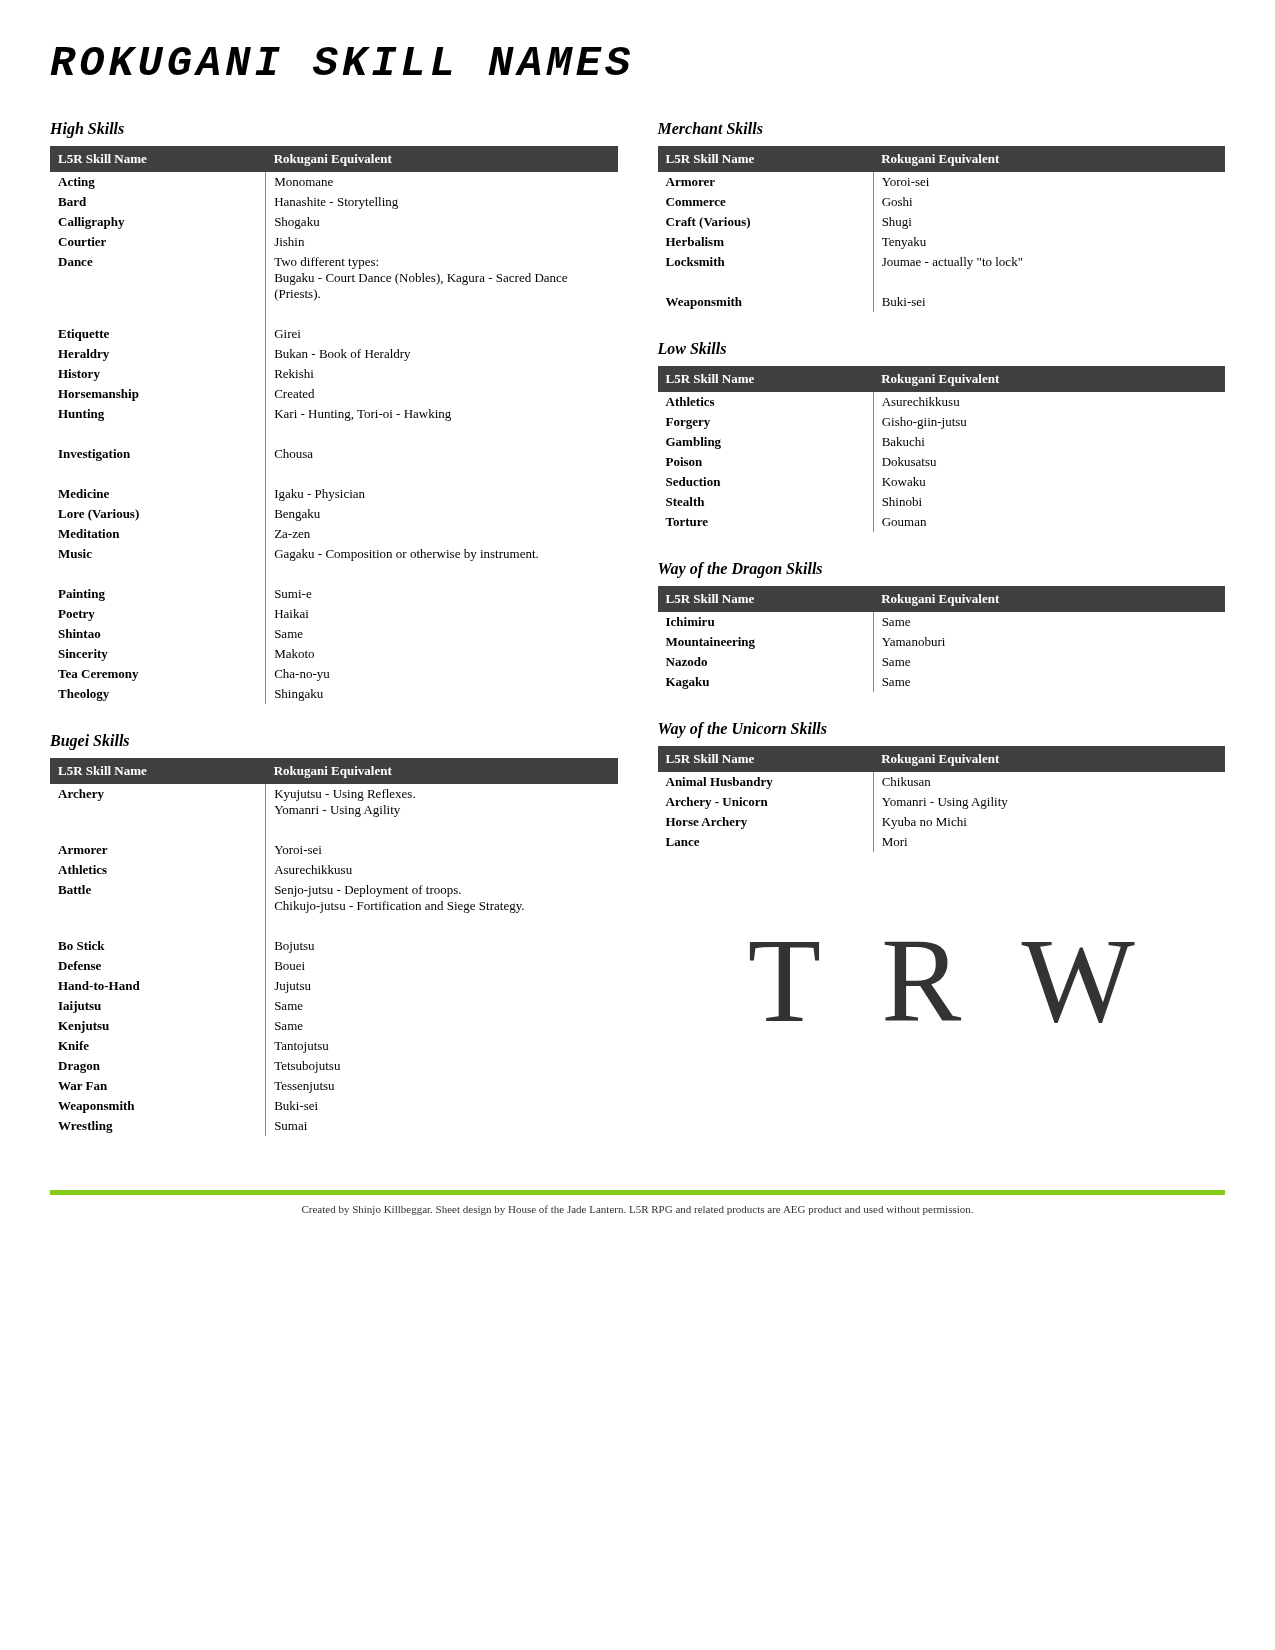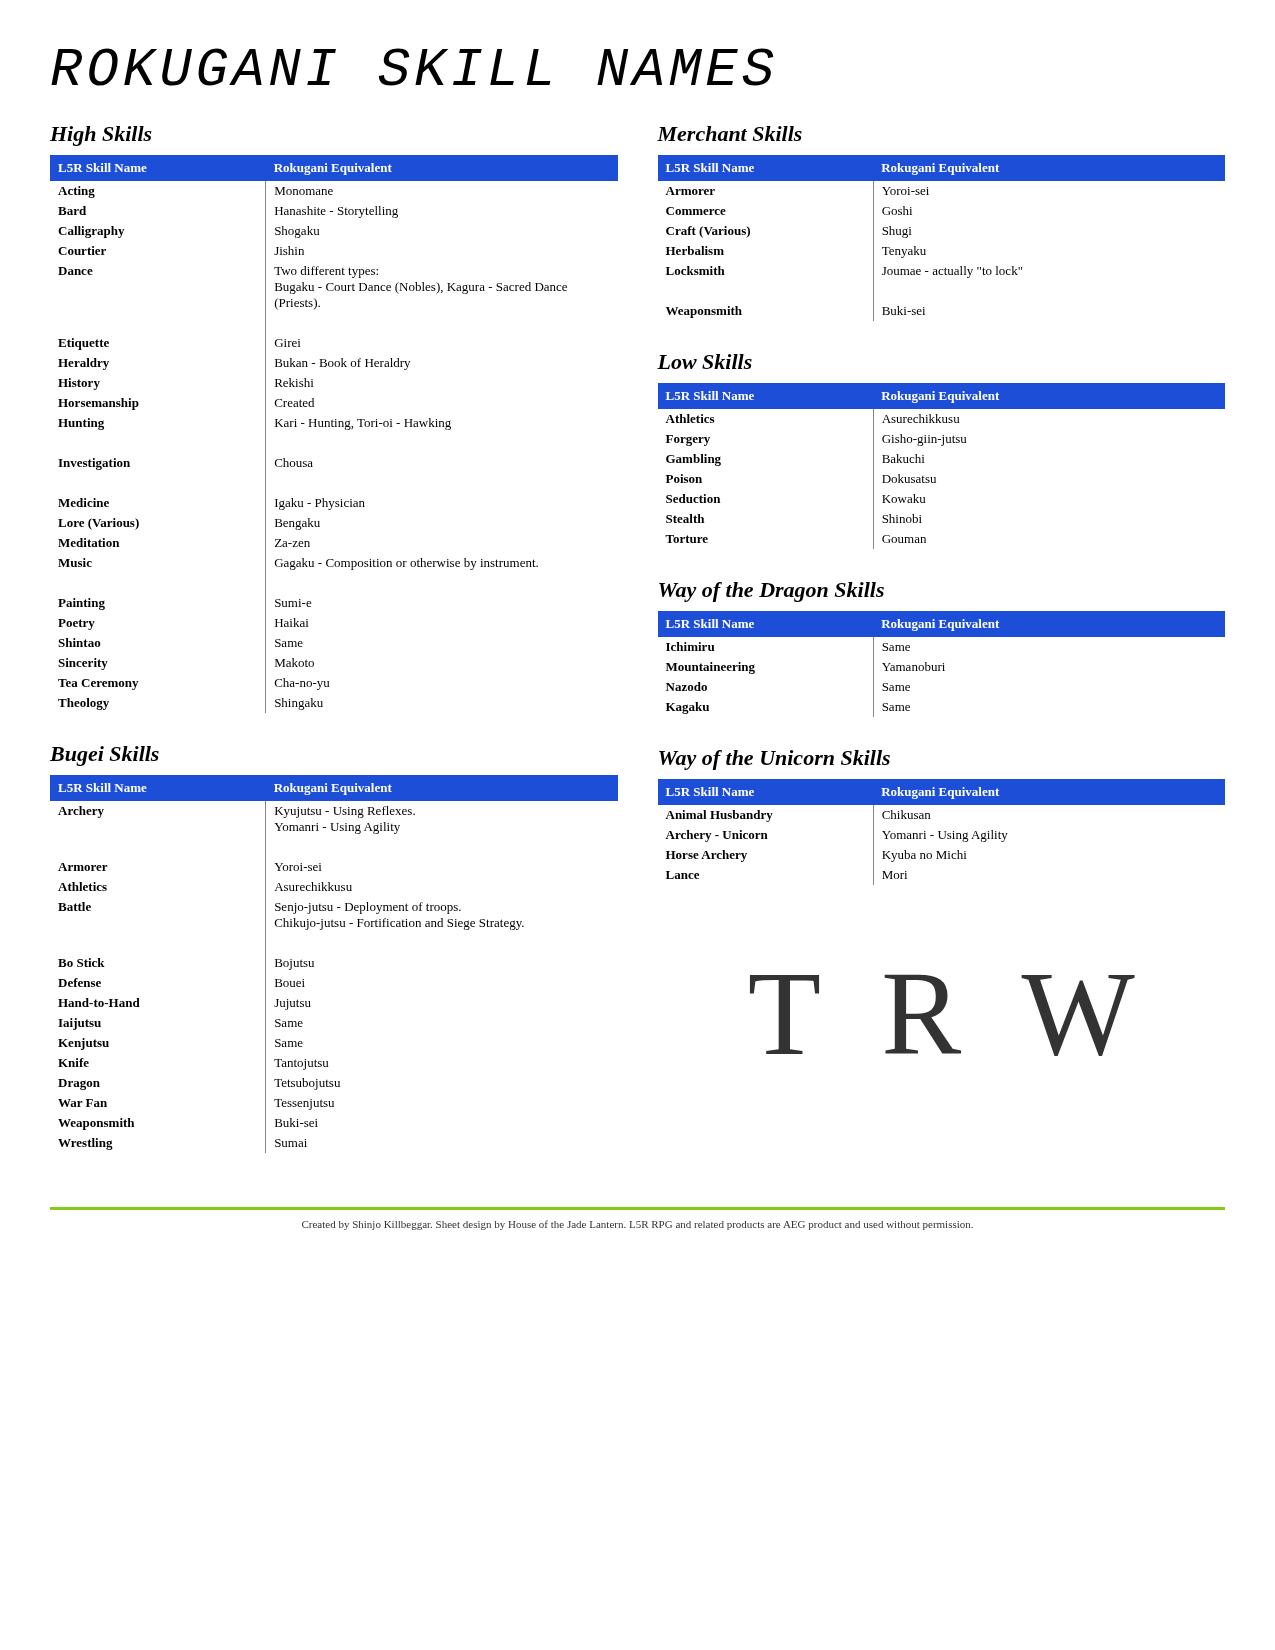--- a/index.html
+++ b/index.html
@@ -8,53 +8,53 @@
       font-family: Georgia, 'Times New Roman', serif;
       font-size: 13px;
       color: #000;
       width: 1275px;
       min-height: 1650px;
       padding: 40px 50px 30px 50px;
     }
 
     .page-title {
       font-family: 'Courier New', monospace;
-      font-size: 54px;
-      font-weight: 400;
+      font-size: 42px;
+      font-weight: 700;
       letter-spacing: 4px;
       text-transform: uppercase;
-      margin-bottom: 20px;
+      margin-bottom: 32px;
       font-style: italic;
     }
 
     .two-col {
       display: flex;
       gap: 40px;
     }
 
     .col {
       flex: 1;
     }
 
     .section-title {
-      font-size: 22px;
+      font-size: 16px;
       font-weight: bold;
       font-style: italic;
       margin-bottom: 8px;
       margin-top: 0;
     }
 
     .skill-table {
       width: 100%;
       border-collapse: collapse;
       margin-bottom: 24px;
     }
 
     .skill-table thead tr {
-      background: #1d4ed8;
+      background: #404040;
       color: #fff;
     }
 
     .skill-table thead th {
       padding: 5px 8px;
       text-align: left;
       font-size: 13px;
       font-weight: bold;
     }
 
@@ -78,21 +78,21 @@
     .skill-table tbody tr {
       border-bottom: none;
     }
 
     .empty-row td {
       padding-top: 6px;
     }
 
     .footer {
       margin-top: 30px;
-      border-top: 3px solid #84cc16;
+      border-top: 5px solid #84cc16;
       padding-top: 8px;
       font-size: 11px;
       color: #333;
       text-align: center;
     }
 
     .big-letters {
       display: flex;
       justify-content: space-around;
       align-items: center;

